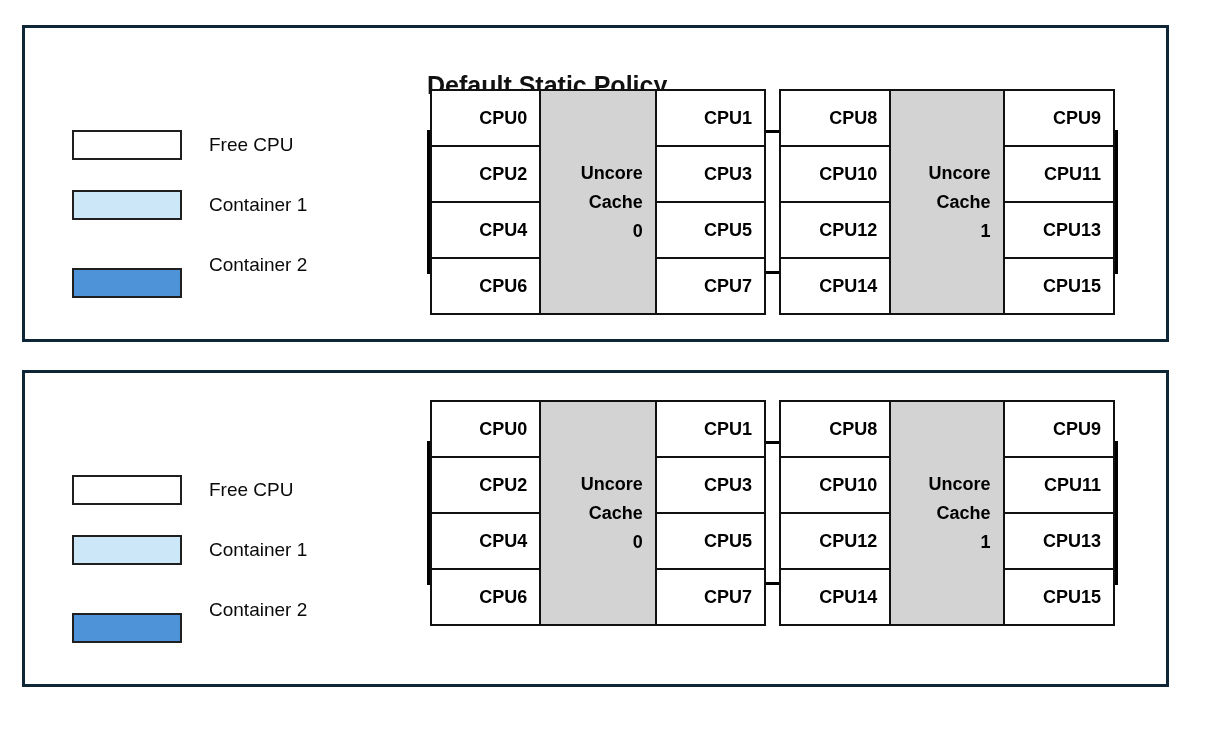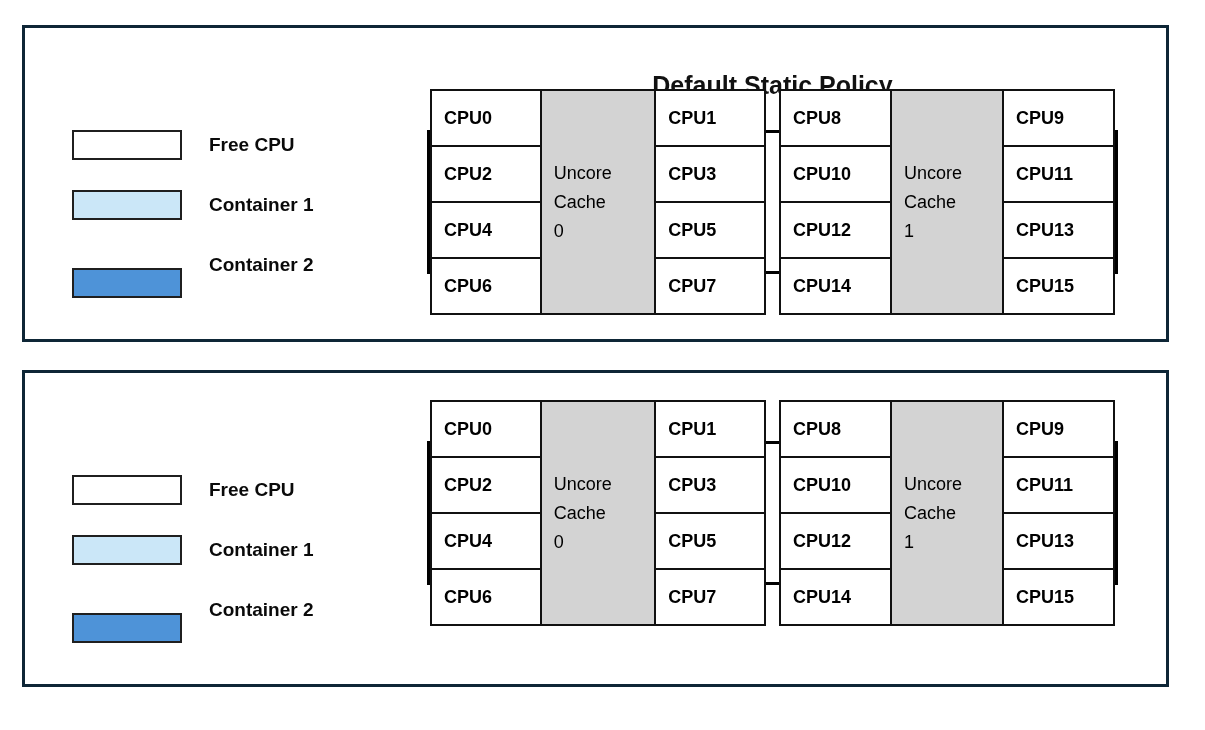--- a/index.html
+++ b/index.html
@@ -28,54 +28,53 @@
   .legend-row { display: flex; align-items: center; height: 30px; margin-bottom: 30px; }
   .swatch {
     display: inline-block;
     width: 106px; height: 26px;
     border: 2px solid #1f1f1f;
     background: #ffffff;
     box-sizing: content-box;
     margin-right: 27px;
   }
   .legend-label {
-    font-size: 19px; font-weight: bold; color: #0a0a0a;
+    font-size: 19px; font-weight: normal; color: #0a0a0a;
     white-space: nowrap;
   }
 
   
   .content { position: absolute; left: 402px; top: 40px; width: 691px; }
   .title {
     margin: 0; height: 34px; line-height: 34px;
-    text-align: center;
     font-size: 25px; font-weight: bold; color: #111111;
     white-space: nowrap;
   }
   .diagram {
     margin-top: 28px;
     box-sizing: border-box;
     width: 691px; height: 144px;
     border: 3px solid #000000;
     background: #ffffff;
     display: flex; align-items: center; justify-content: center;
     gap: 13px;
   }
   table.group { border-collapse: collapse; table-layout: fixed; }
   td {
     border: 2px solid var(--cell-border, #111111);
     padding: 12px;
-    text-align: left; vertical-align: middle;
+    text-align: right; vertical-align: middle;
     font-weight: bold; font-size: 18px; color: #000000;
   }
   td.cell { width: 104px; height: 30px; background: var(--free, #ffffff); }
   td.cache {
     width: 106px;
     background: var(--cache-fill, #d3d3d3);
   }
-  td.cache .cache-line { line-height: 29px; font-weight: normal; font-size: 18px; }
+  td.cache .cache-line { line-height: 29px; font-weight: bold; font-size: 18px; }
 
   
   .owner-free       { background: var(--free, #ffffff); }
   .owner-container1 { background: var(--container1, #cbe7f8); }
   .owner-container2 { background: var(--container2, #4e93d8); margin-top: 36px; }
 </style>
 </head>
 <body>
 
 <div id="canvas">

